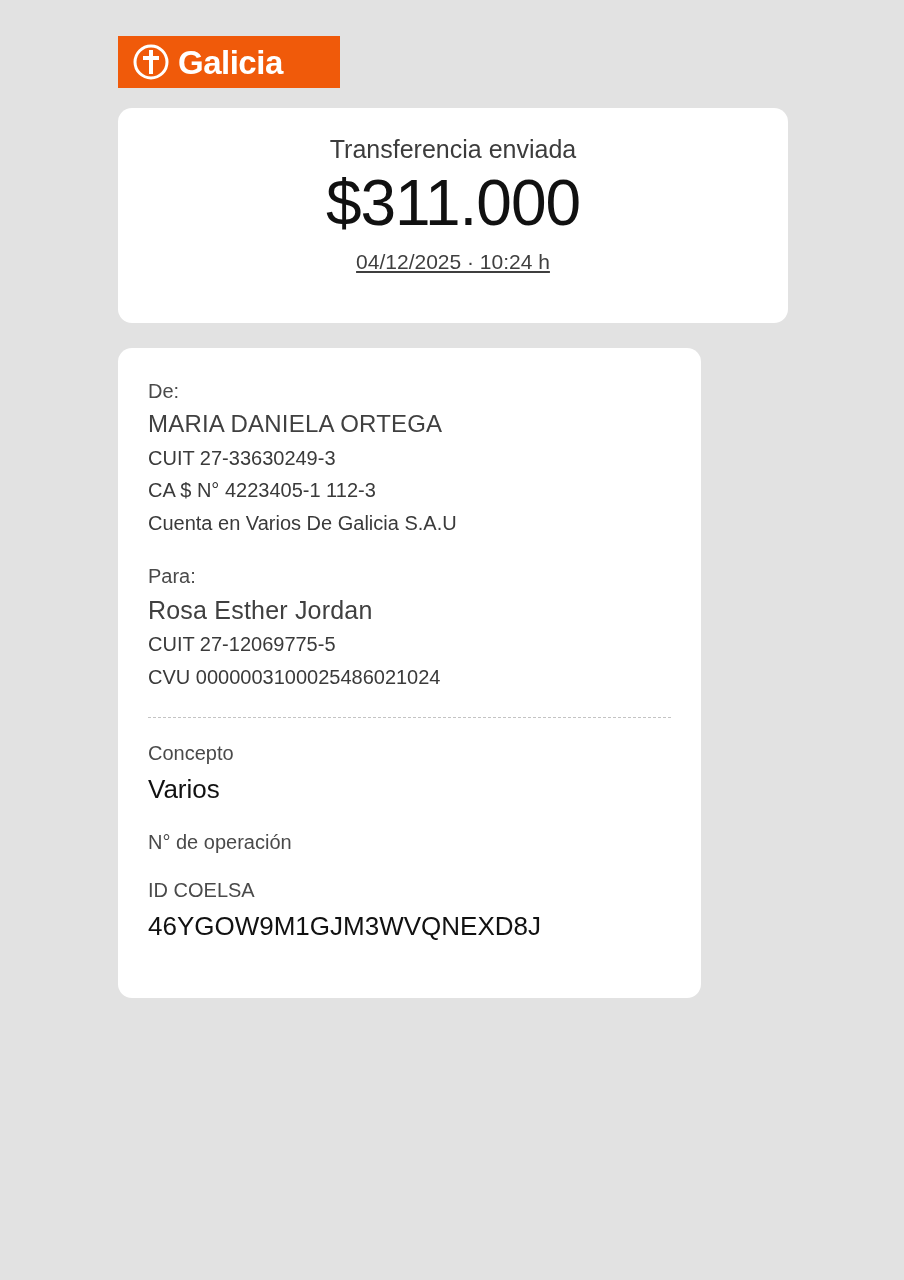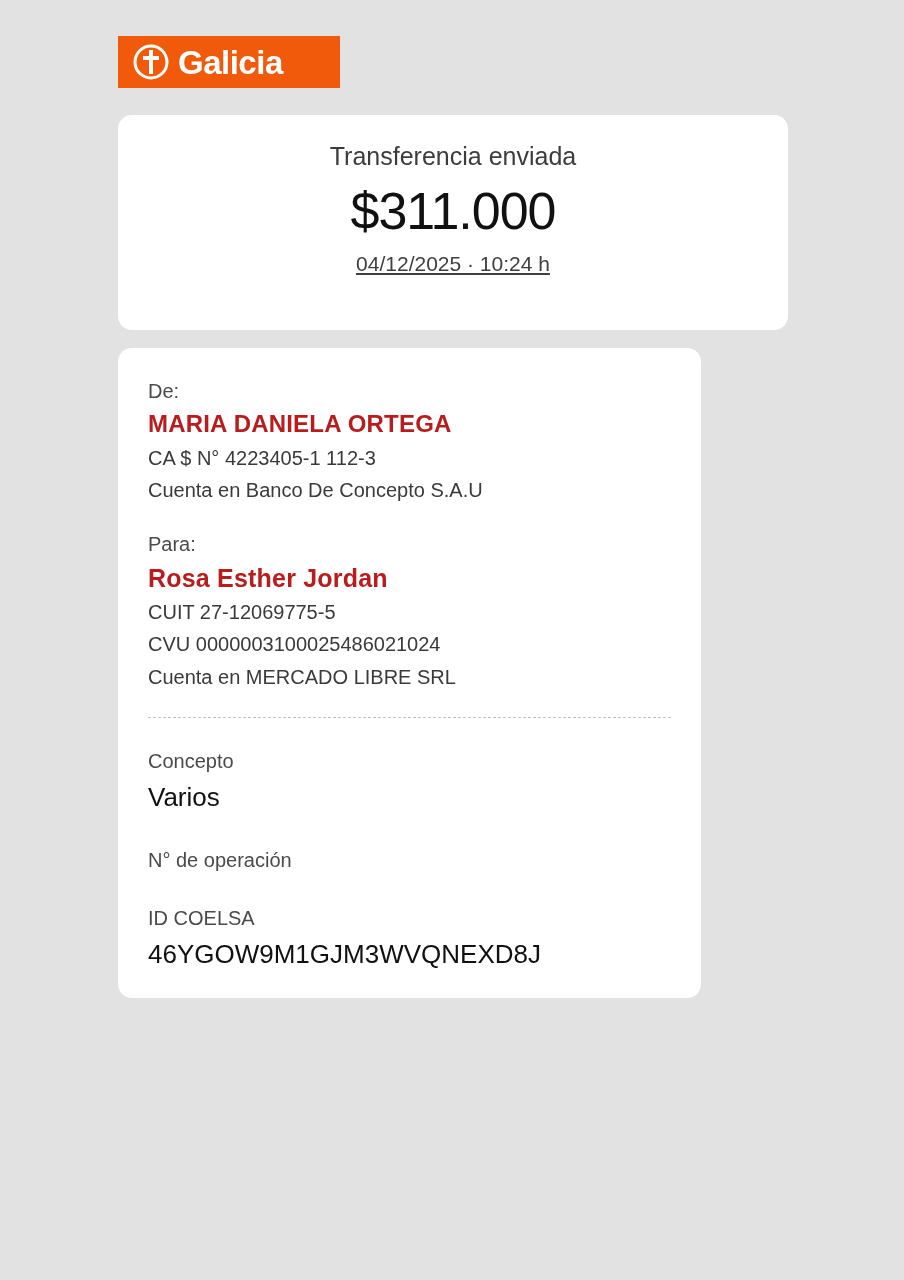--- a/index.html
+++ b/index.html
@@ -52,38 +52,38 @@
 
   
   .card {
     position: absolute;
     background: #ffffff;
     border-radius: 14px;
     box-sizing: border-box;
   }
   .card-summary {
     left: 118px;
-    top: 115px;
+    top: 108px;
     width: 670px;
     height: 215px;
     text-align: center;
     padding-top: 26px;
   }
   .summary-title {
     font-size: 25px;
     color: #3c3c3c;
     font-weight: normal;
     line-height: 1.2;
   }
   .summary-amount {
-    font-size: 52px;
+    font-size: 64px;
     color: #111111;
     font-weight: normal;
     letter-spacing: -1px;
-    margin-top: 12px;
+    margin-top: 4px;
     line-height: 1.1;
   }
   .summary-date {
     font-size: 21px;
     color: #3f3f3f;
     margin-top: 12px;
     text-decoration: underline;
   }
 
   .card-details {
@@ -93,45 +93,43 @@
     height: 650px;
     padding: 28px 30px 0 30px;
   }
   .label {
     font-size: 20px;
     color: #4a4a4a;
     line-height: 1.55;
   }
   .value-strong {
     font-size: 24px;
-    color: #b91c1c;
+    color: #404040;
     line-height: 1.45;
     letter-spacing: 0.2px;
-    font-weight: bold;
   }
   .value-strong.small {
     font-size: 25px;
   }
   .line {
     font-size: 20px;
     color: #3a3a3a;
     line-height: 1.62;
   }
   .block { margin-bottom: 0; }
   .block-gap { height: 22px; }
   .divider {
     border-top: 1px dashed #c4c4c4;
     margin: 24px 0 20px 0;
   }
   .field { margin-bottom: 18px; }
   .field-label {
     font-size: 20px;
     color: #4a4a4a;
     line-height: 1.5;
-    margin-top: 28px;
   }
   .field-value {
     font-size: 26px;
     color: #111111;
     line-height: 1.5;
     margin-top: 2px;
   }
 </style>
 </head>
 <body>
@@ -153,32 +151,32 @@
     <div class="summary-title">Transferencia enviada</div>
     <div class="summary-amount">$311.000</div>
     <div class="summary-date">04/12/2025 · 10:24 h</div>
   </div>
 
   <div class="card card-details">
 
     <div class="block">
       <div class="label">De:</div>
       <div class="value-strong">MARIA DANIELA ORTEGA</div>
+      <div class="line">CUIT 27-33630249-3</div>
       <div class="line">CA $ N° 4223405-1 112-3</div>
-      <div class="line">Cuenta en Banco De Concepto S.A.U</div>
+      <div class="line">Cuenta en Varios De Galicia S.A.U</div>
     </div>
 
     <div class="block-gap"></div>
 
     <div class="block">
       <div class="label">Para:</div>
       <div class="value-strong small">Rosa Esther Jordan</div>
       <div class="line">CUIT 27-12069775-5</div>
       <div class="line">CVU 0000003100025486021024</div>
-      <div class="line">Cuenta en MERCADO LIBRE SRL</div>
     </div>
 
     <div class="divider"></div>
 
     <div class="field">
       <div class="field-label">Concepto</div>
       <div class="field-value">Varios</div>
     </div>
 
     <div class="field">

